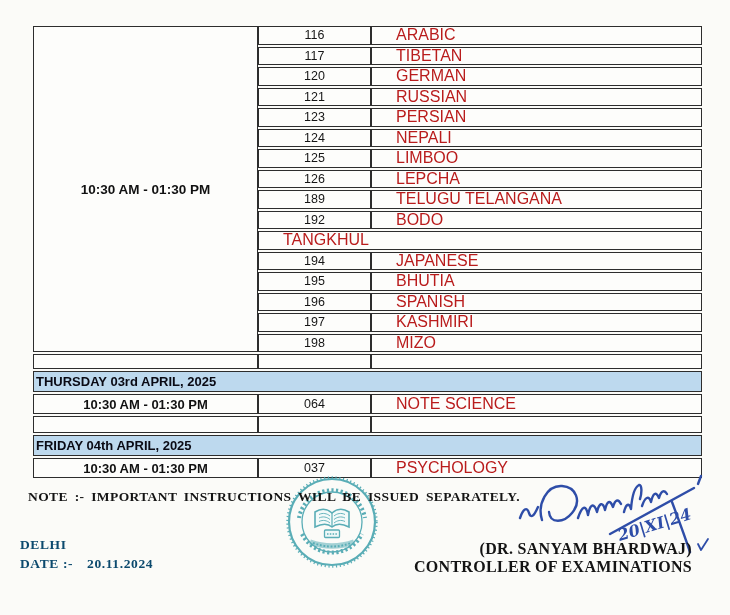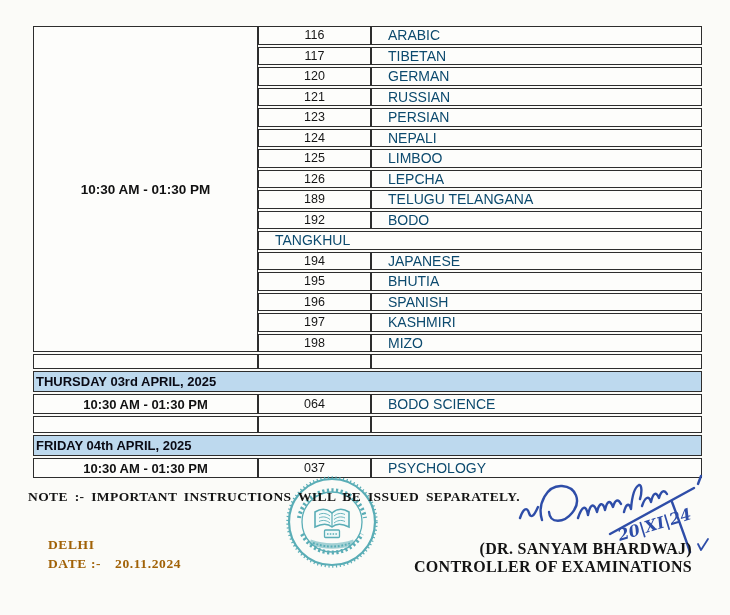--- a/index.html
+++ b/index.html
@@ -23,22 +23,22 @@
     font-weight:bold; font-size:13.5px; color:#111;
   }
   .rows { flex:1; display:flex; flex-direction:column; row-gap:2px;border-radius:6px; }
   .row { display:flex; height:18.5px; }
   .cell { background:#fdfdfb; border:1.6px solid #2d2d2d; }
   .code {
     width:113px; flex:0 0 113px; display:flex; align-items:center; justify-content:center;
     font-size:12.5px; color:#161616;
   }
   .subj {
-    flex:1; display:flex; align-items:center; padding-left:16px;
-    font-size:14px; color:#0c4a6e;
+    flex:1; display:flex; align-items:center; padding-left:24px;
+    font-size:16px; color:#b91c1c;
   }
   .spacer-row { display:flex; }
   .sc { background:#fdfdfb; border:1.6px solid #2d2d2d; }
   .sc.t { width:225px; flex:0 0 225px; }
   .sc.c { width:113px; flex:0 0 113px; }
   .sc.s { flex:1; }
   .spacer-a { height:15px; }
   .spacer-b { height:17px; }
   .day-bar {
     height:21px; border:1.6px solid #2d2d2d; background:#BDD9EE;
@@ -52,23 +52,23 @@
   }
   
   .note {
     position:absolute; left:28px; top:489px; z-index:3;
     font-family:"Liberation Serif", serif; font-weight:bold;
     font-size:13.5px; letter-spacing:0.4px; word-spacing:3px; color:#141414;
   }
   .stamp { position:absolute; left:286px; top:476px; z-index:1; opacity:0.85; }
   .signature { position:absolute; left:512px; top:472px; z-index:2; }
   .place-block {
-    position:absolute; left:48px; top:536px; z-index:3;
+    position:absolute; left:20px; top:536px; z-index:3;
     font-family:"Liberation Serif", serif; font-weight:bold;
-    font-size:13.5px; letter-spacing:0.6px; color:#a16207; line-height:1.4;
+    font-size:13.5px; letter-spacing:0.6px; color:#0c4a6e; line-height:1.4;
   }
   .date-value { margin-left:14px; }
   .sign-block {
     position:absolute; right:38px; top:540px; z-index:3; text-align:right;
     font-family:"Liberation Serif", serif; font-weight:bold;
     font-size:16px; letter-spacing:0.3px; color:#141414; line-height:1.15;
   }
   .sig-date-text {
     font-family:"DejaVu Serif", serif; font-style:italic; font-weight:bold;
   }
@@ -169,21 +169,21 @@
       <div class="sc t"></div>
       <div class="sc c"></div>
       <div class="sc s"></div>
     </div>
 
     <div class="day-bar">THURSDAY 03rd APRIL, 2025</div>
 
     <div class="exam-row">
       <div class="cell time-cell">10:30 AM - 01:30 PM</div>
       <div class="cell code">064</div>
-      <div class="cell subj">BODO SCIENCE</div>
+      <div class="cell subj">NOTE SCIENCE</div>
     </div>
 
     <div class="spacer-row spacer-b">
       <div class="sc t"></div>
       <div class="sc c"></div>
       <div class="sc s"></div>
     </div>
 
     <div class="day-bar">FRIDAY 04th APRIL, 2025</div>
 

